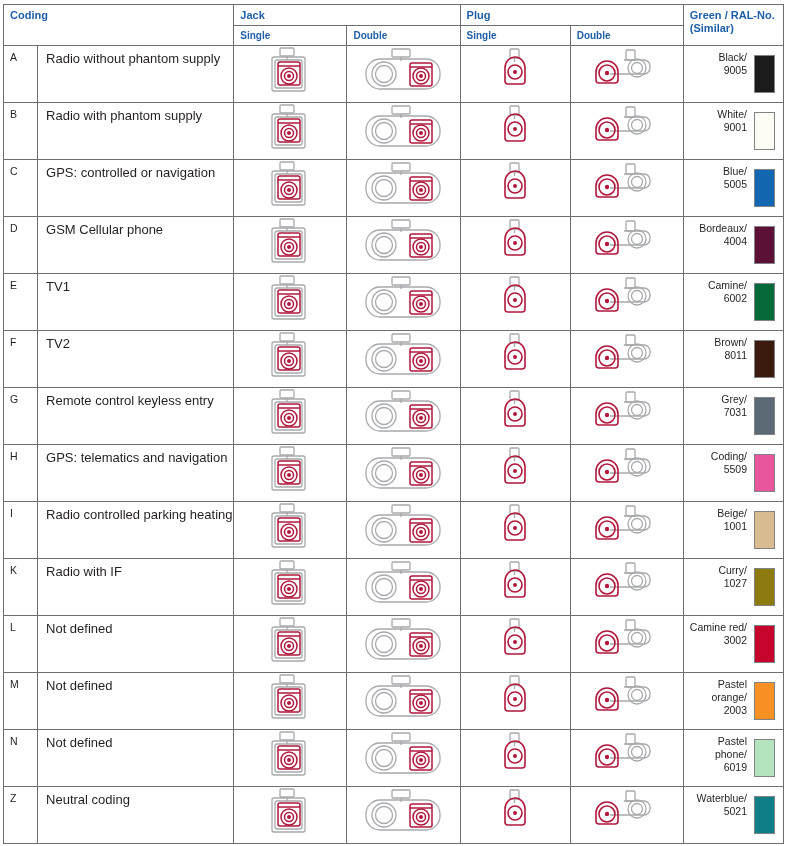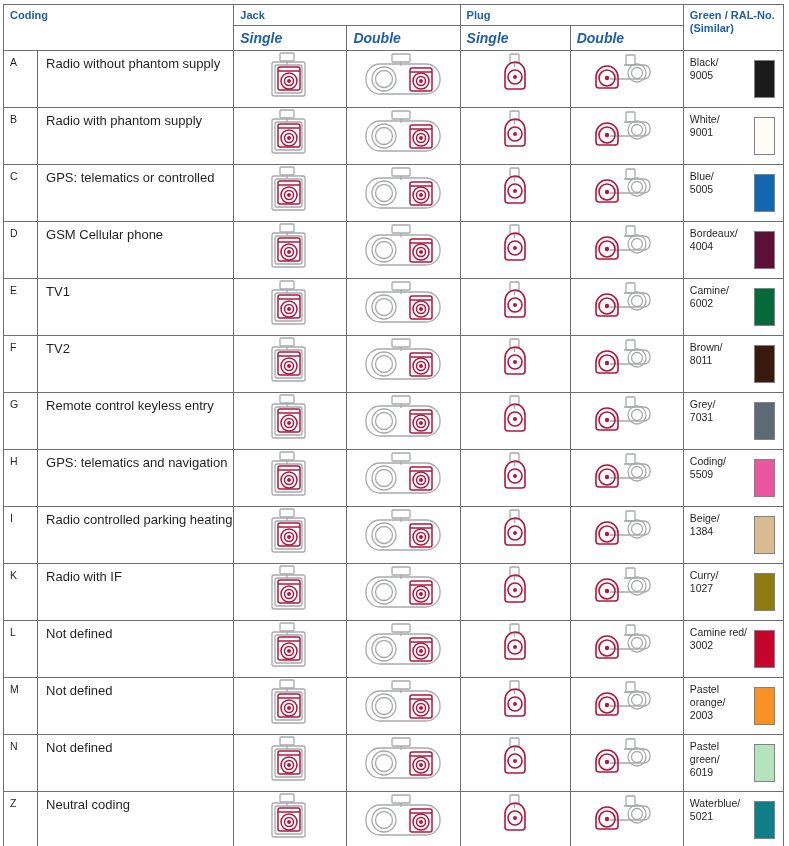--- a/index.html
+++ b/index.html
@@ -34,23 +34,22 @@
   .hdr-text {
     color: #1f5fa9;
     font-weight: bold;
     font-size: 11px;
     padding: 4px 6px 3px 6px;
     line-height: 1.18;
   }
   .hdr-sub {
     color: #1f5fa9;
     font-weight: bold;
-    font-size: 14px;
+    font-size: 10px;
     padding: 4px 6px 4px 6px;
-    font-style: italic;
   }
   .col-code   { width: 34px; }
   .col-desc   { width: 196px; }
   .col-js     { width: 113px; }
   .col-jd     { width: 113px; }
   .col-ps     { width: 110px; }
   .col-pd     { width: 113px; }
   .col-color  { width: 100px; }
 
   .code-cell {
@@ -63,20 +62,21 @@
   }
   .color-cell {
     padding: 0;
     position: relative;
     height: 100%;
   }
   .color-wrap {
     display: flex;
     align-items: stretch;
     height: 100%;
+    text-align: right;
   }
   .color-label {
     flex: 1 1 auto;
     padding: 5px 2px 4px 6px;
     font-size: 10.5px;
     line-height: 1.22;
   }
   .swatch-holder {
     flex: 0 0 auto;
     width: 30px;
@@ -301,21 +301,21 @@
           <div class="swatch" style="background:#fdfdf6"></div>
         </div>
       </div>
     </td>
         </tr>
         <tr class="row-body">
     <td>
       <div class="code-cell">C</div>
     </td>
     <td>
-      <div class="desc-cell">GPS: telematics or controlled</div>
+      <div class="desc-cell">GPS: controlled or navigation</div>
     </td>
     <td class="art-cell">
   <svg width="46" height="50" viewBox="0 0 46 50">
     <g fill="none" stroke="#a7a9ac" stroke-width="1.3">
       <rect x="5" y="11" width="33" height="34" rx="2"></rect>
       <rect x="8" y="14" width="27" height="28" rx="2"></rect>
       <rect x="13" y="2" width="14" height="8" rx="1"></rect>
       <path d="M20 10 v4"></path>
     </g>
     <g fill="none" stroke="#b0183c" stroke-width="1.5">
@@ -834,21 +834,21 @@
     <g fill="none" stroke="#b0183c" stroke-width="1.6">
       <path d="M6 26 a11 11 0 1 1 22 0 v8 a3 3 0 0 1 -3 3 h-16 a3 3 0 0 1 -3 -3 z"></path>
       <circle cx="17" cy="27" r="8"></circle>
     </g>
     <circle cx="17" cy="27" r="2.2" fill="#b0183c"></circle>
   </svg></td>
     <td class="color-cell">
       <div class="color-wrap">
         <div class="color-label">
           <span>Beige/</span><br>
-          <span>1384</span>
+          <span>1001</span>
         </div>
         <div class="swatch-holder">
           <div class="swatch" style="background:#d9bb91"></div>
         </div>
       </div>
     </td>
         </tr>
         <tr class="row-body">
     <td>
       <div class="code-cell">K</div>
@@ -1145,21 +1145,21 @@
     </g>
     <g fill="none" stroke="#b0183c" stroke-width="1.6">
       <path d="M6 26 a11 11 0 1 1 22 0 v8 a3 3 0 0 1 -3 3 h-16 a3 3 0 0 1 -3 -3 z"></path>
       <circle cx="17" cy="27" r="8"></circle>
     </g>
     <circle cx="17" cy="27" r="2.2" fill="#b0183c"></circle>
   </svg></td>
     <td class="color-cell">
       <div class="color-wrap">
         <div class="color-label">
-          <span>Pastel green/</span><br>
+          <span>Pastel phone/</span><br>
           <span>6019</span>
         </div>
         <div class="swatch-holder">
           <div class="swatch" style="background:#b4e3bd"></div>
         </div>
       </div>
     </td>
         </tr>
         <tr class="row-body">
     <td>

